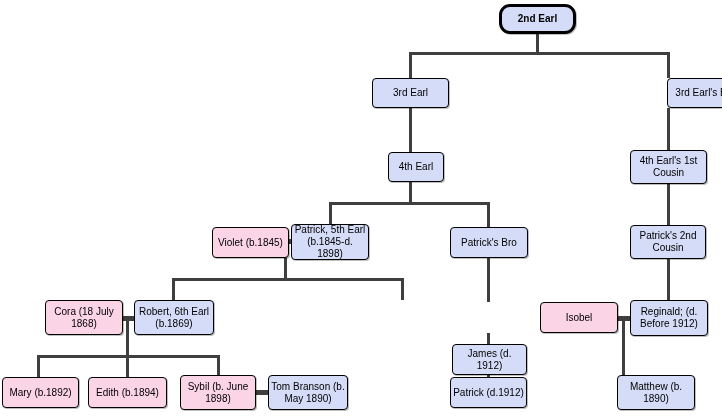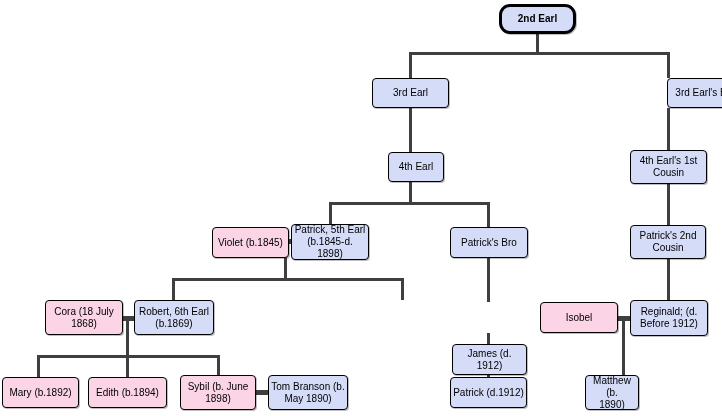--- a/index.html
+++ b/index.html
@@ -94,16 +94,16 @@
   <div class="node female" style="left:540px; top:302px; width:78px; height:31px;">Isobel</div>
   <div class="node male" style="left:630px; top:300px; width:78px; height:36px;">Reginald; (d.
 Before 1912)</div>
   <div class="node female" style="left:2px;   top:377px; width:77px; height:31px;">Mary (b.1892)</div>
   <div class="node female" style="left:88px;  top:377px; width:79px; height:31px;">Edith (b.1894)</div>
   <div class="node female" style="left:180px; top:375px; width:76px; height:35px;">Sybil (b. June
 1898)</div>
   <div class="node male" style="left:268px; top:375px; width:80px; height:35px;">Tom Branson (b.
 May 1890)</div>
   <div class="node male" style="left:450px; top:377px; width:77px; height:31px;">Patrick (d.1912)</div>
-  <div class="node male" style="left:585px; top:375px; width:54px; height:35px;">Matthew (b.
+  <div class="node male" style="left:617px; top:375px; width:78px; height:35px;">Matthew (b.
 1890)</div>
 
 </div>
 
 </body></html>

